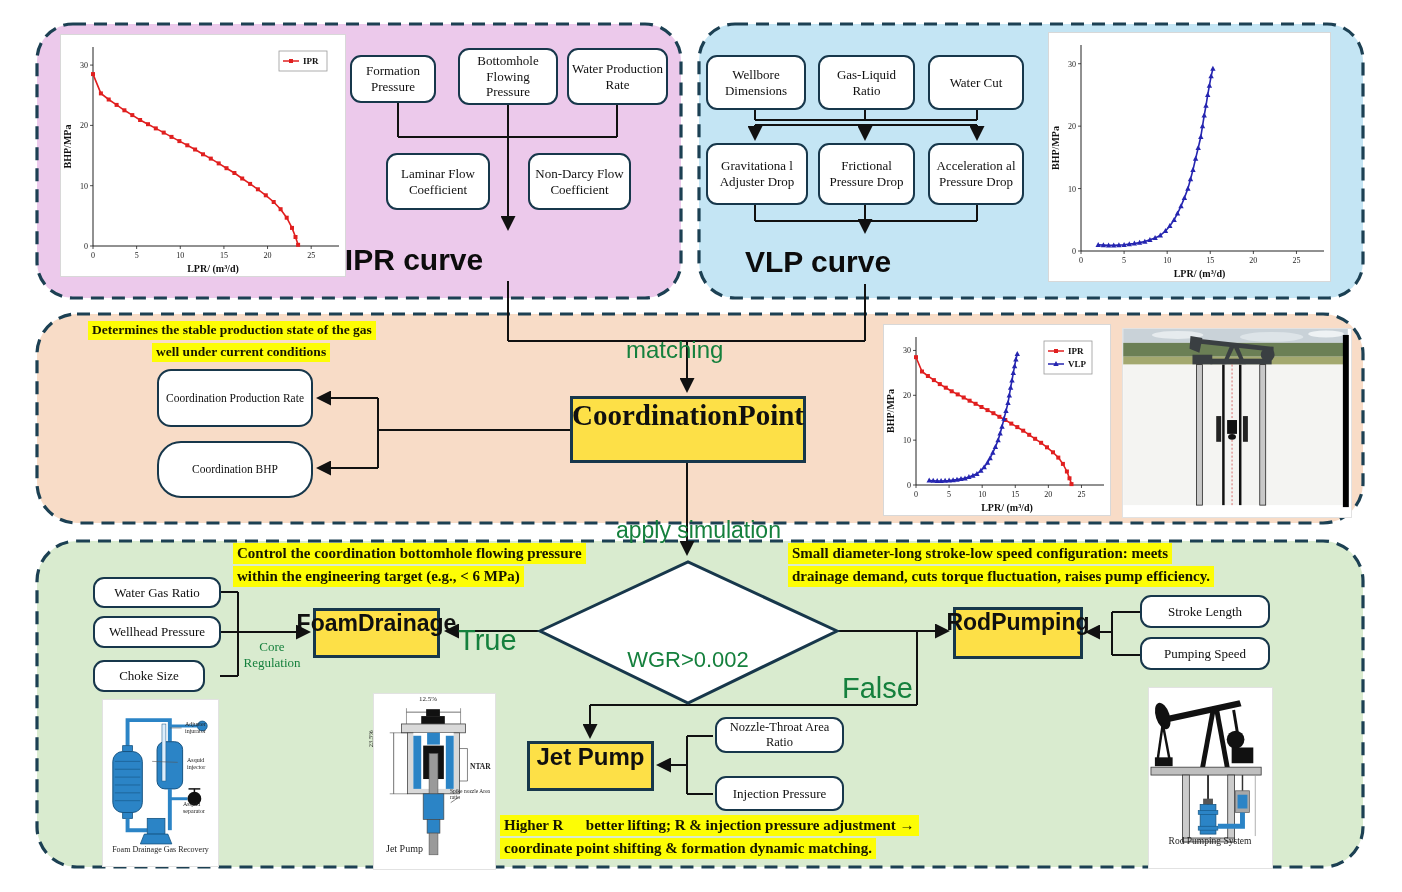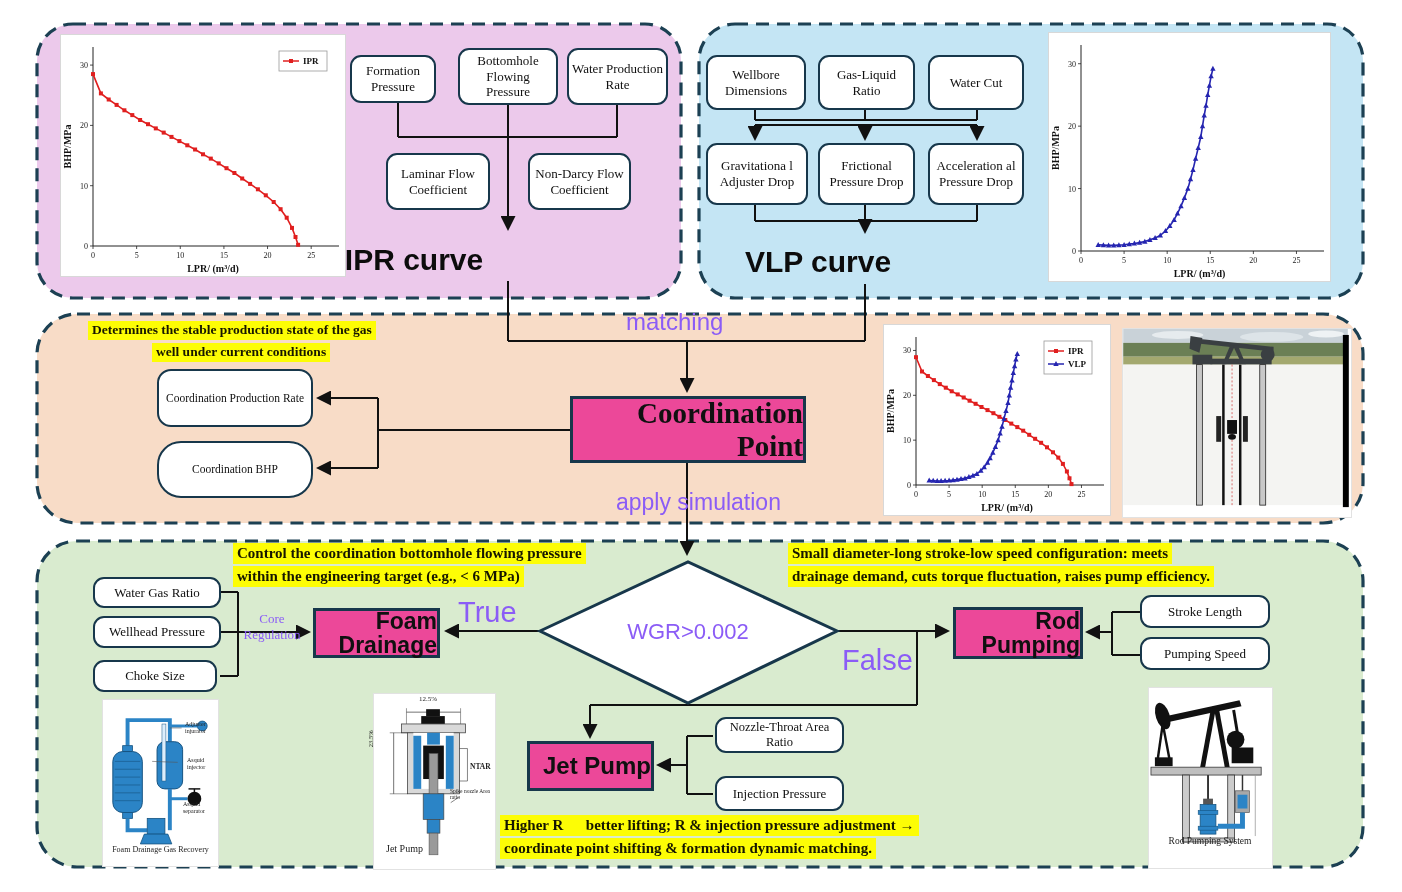--- a/index.html
+++ b/index.html
@@ -2,25 +2,25 @@
 <html><head>
 <meta charset="utf-8">
 <style>
   html,body{margin:0;padding:0;background:#fff;}
   .stage{position:relative;width:1402px;height:892px;background:#ffffff;overflow:hidden;
          font-family:"Liberation Sans",sans-serif;}
   .lay{position:absolute;left:0;top:0;}
   .nbox{position:absolute;background:#fff;border:2px solid #17374b;border-radius:11px;
         display:flex;align-items:center;justify-content:center;text-align:center;
         font:13px/1.22 "Liberation Serif",serif;color:#101010;z-index:10;padding:1px 3px;box-sizing:border-box;}
-  .sqbox{position:absolute;background:#ec4899;border:3px solid #17374b;display:flex;flex-direction:column;
-         align-items:flex-end;justify-content:center;text-align:center;color:#101010;z-index:10;box-sizing:border-box;}
+  .sqbox{position:absolute;background:#fde047;border:3px solid #17374b;display:flex;flex-direction:row;
+         align-items:flex-start;justify-content:center;text-align:center;color:#101010;z-index:10;box-sizing:border-box;}
   .hl{position:absolute;background:#fdfd05;color:#161600;font-family:"Liberation Serif",serif;
       font-weight:bold;padding:1px 4px;white-space:pre;z-index:12;line-height:1.25;}
-  .flowlab{position:absolute;color:#8b5cf6;z-index:12;font-family:"Liberation Sans",sans-serif;white-space:nowrap;}
+  .flowlab{position:absolute;color:#15803d;z-index:12;font-family:"Liberation Sans",sans-serif;white-space:nowrap;margin-top:28px;}
   .curvetitle{position:absolute;font:800 30px "Liberation Sans",sans-serif;color:#0c0c0c;z-index:12;
               text-align:center;white-space:nowrap;}
   .chart{position:absolute;background:#fff;z-index:3;border:1px solid #d8d8d8;box-sizing:border-box;}
   .illus{position:absolute;z-index:3;background:#fff;border:1px solid #e2e2e2;box-sizing:border-box;}
   .tinylab{position:absolute;z-index:13;font-family:"Liberation Serif",serif;color:#222;line-height:1.15;}
   .tick{font:8px "Liberation Serif",serif;fill:#222;}
   .axlab{font:bold 10px "Liberation Serif",serif;fill:#111;}
   .leg{font:bold 9px "Liberation Serif",serif;fill:#111;}
 </style>
 </head>
@@ -379,21 +379,21 @@
     <rect x="222" y="6" width="6" height="174" fill="#000"></rect>
   </svg>
 
   <div class="hl" style="left:233px;top:543px;font-size:15px">Control the coordination bottomhole flowing pressure</div>
   <div class="hl" style="left:233px;top:566px;font-size:15px">within the engineering target (e.g., &lt; 6 MPa)</div>
   <div class="hl" style="left:788px;top:543px;font-size:15px">Small diameter-long stroke-low speed configuration: meets</div>
   <div class="hl" style="left:788px;top:566px;font-size:15px">drainage demand, cuts torque fluctuation, raises pump efficiency.</div>
 
   <div class="nbox" style="left:93px;top:577px;width:128px;height:31px">Water Gas Ratio</div>
   <div class="nbox" style="left:93px;top:616px;width:128px;height:32px">Wellhead Pressure</div>
-  <div class="nbox" style="left:93px;top:660px;width:124px;height:32px">Choke Size</div>
+  <div class="nbox" style="left:93px;top:660px;width:112px;height:32px">Choke Size</div>
   <div class="flowlab" style="left:239px;top:611px;width:66px;text-align:center;font:13px/1.2 'Liberation Serif',serif;z-index:12">
     <div>Core</div>
     <div>Regulation</div>
   </div>
   <div class="sqbox" style="left:313px;top:608px;width:127px;height:50px;font:700 23px/1.05 'Liberation Sans',sans-serif">
     <div>Foam</div>
     <div>Drainage</div>
   </div>
   <div class="flowlab" style="left:458px;top:596px;font-size:29px">True</div>
   <div class="flowlab" style="left:613px;top:619px;width:150px;text-align:center;font-size:22px;z-index:12">WGR&gt;0.002</div>

